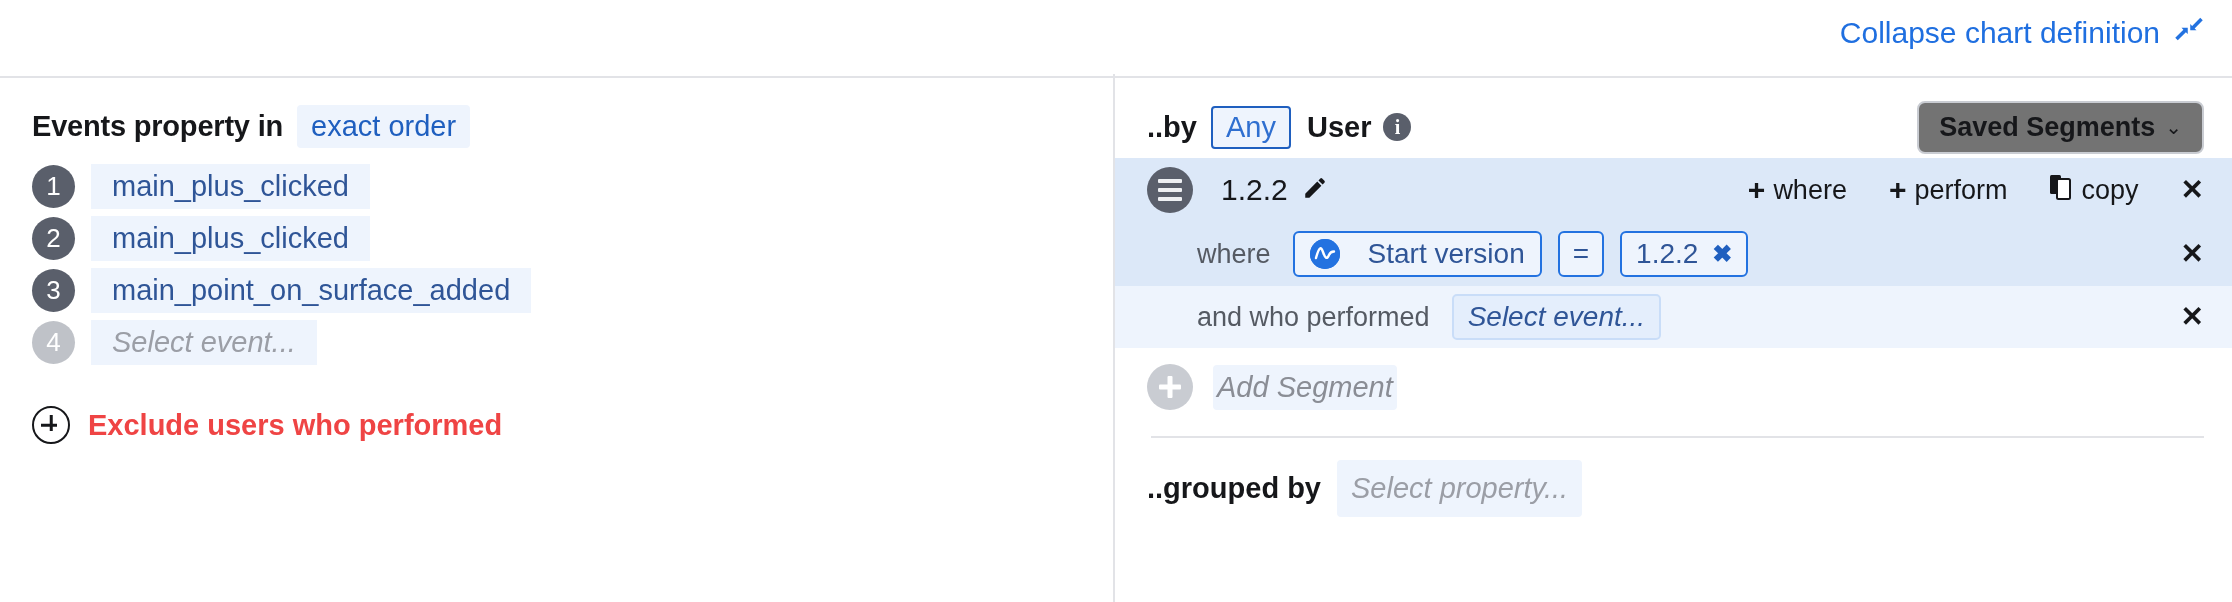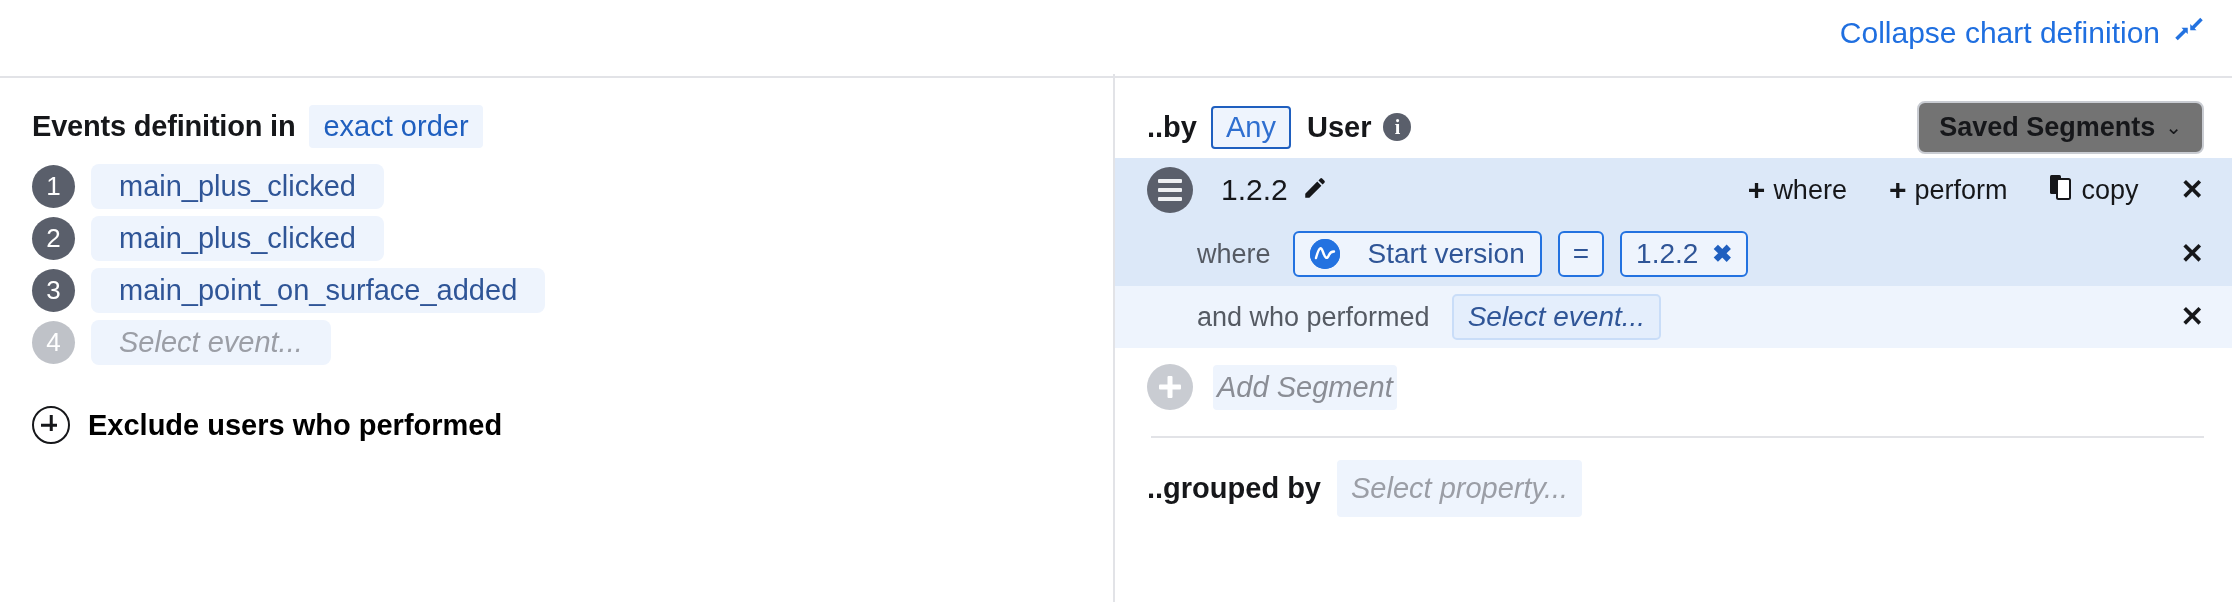--- a/index.html
+++ b/index.html
@@ -104,22 +104,22 @@
     align-items: center;
     justify-content: center;
     flex: 0 0 auto;
     cursor: pointer;
   }
   .step-badge.muted { background: #bfc2c8; }
   .event-chip {
     background: #eef4fd;
     color: #2f5597;
     font-size: 29px;
-    padding: 6px 28px;
-    border-radius: 8px;
+    padding: 6px 21px;
+    border-radius: 0;
     cursor: pointer;
     white-space: nowrap;
   }
   .event-chip.placeholder {
     color: #9b9ea6;
     font-style: italic;
   }
   .exclude-row {
     display: flex;
     align-items: center;
@@ -142,21 +142,21 @@
   }
   .plus-circle-outline::before {
     left: 50%; top: 7px; width: 2.5px; height: 16px; transform: translateX(-50%);
   }
   .plus-circle-outline::after {
     top: 50%; left: 7px; height: 2.5px; width: 16px; transform: translateY(-50%);
   }
   .exclude-label {
     font-size: 29px;
     font-weight: bold;
-    color: #000000;
+    color: #ef4444;
   }
 
   
   .right-panel {
     position: absolute;
     left: 1115px; top: 74px;
     width: 1117px;
     height: 528px;
     box-sizing: border-box;
   }
@@ -424,21 +424,21 @@
         </svg>
       </span>
     </a>
   </div>
 
   <div class="split-divider"></div>
 
   <div class="left-panel">
 
     <div class="events-header">
-      <span class="events-header-label">Events definition in</span>
+      <span class="events-header-label">Events property in</span>
       <span class="order-chip">exact order</span>
     </div>
 
     <div class="event-row">
       <span class="step-badge">1</span>
       <span class="event-chip">main_plus_clicked</span>
     </div>
 
     <div class="event-row">
       <span class="step-badge">2</span>

